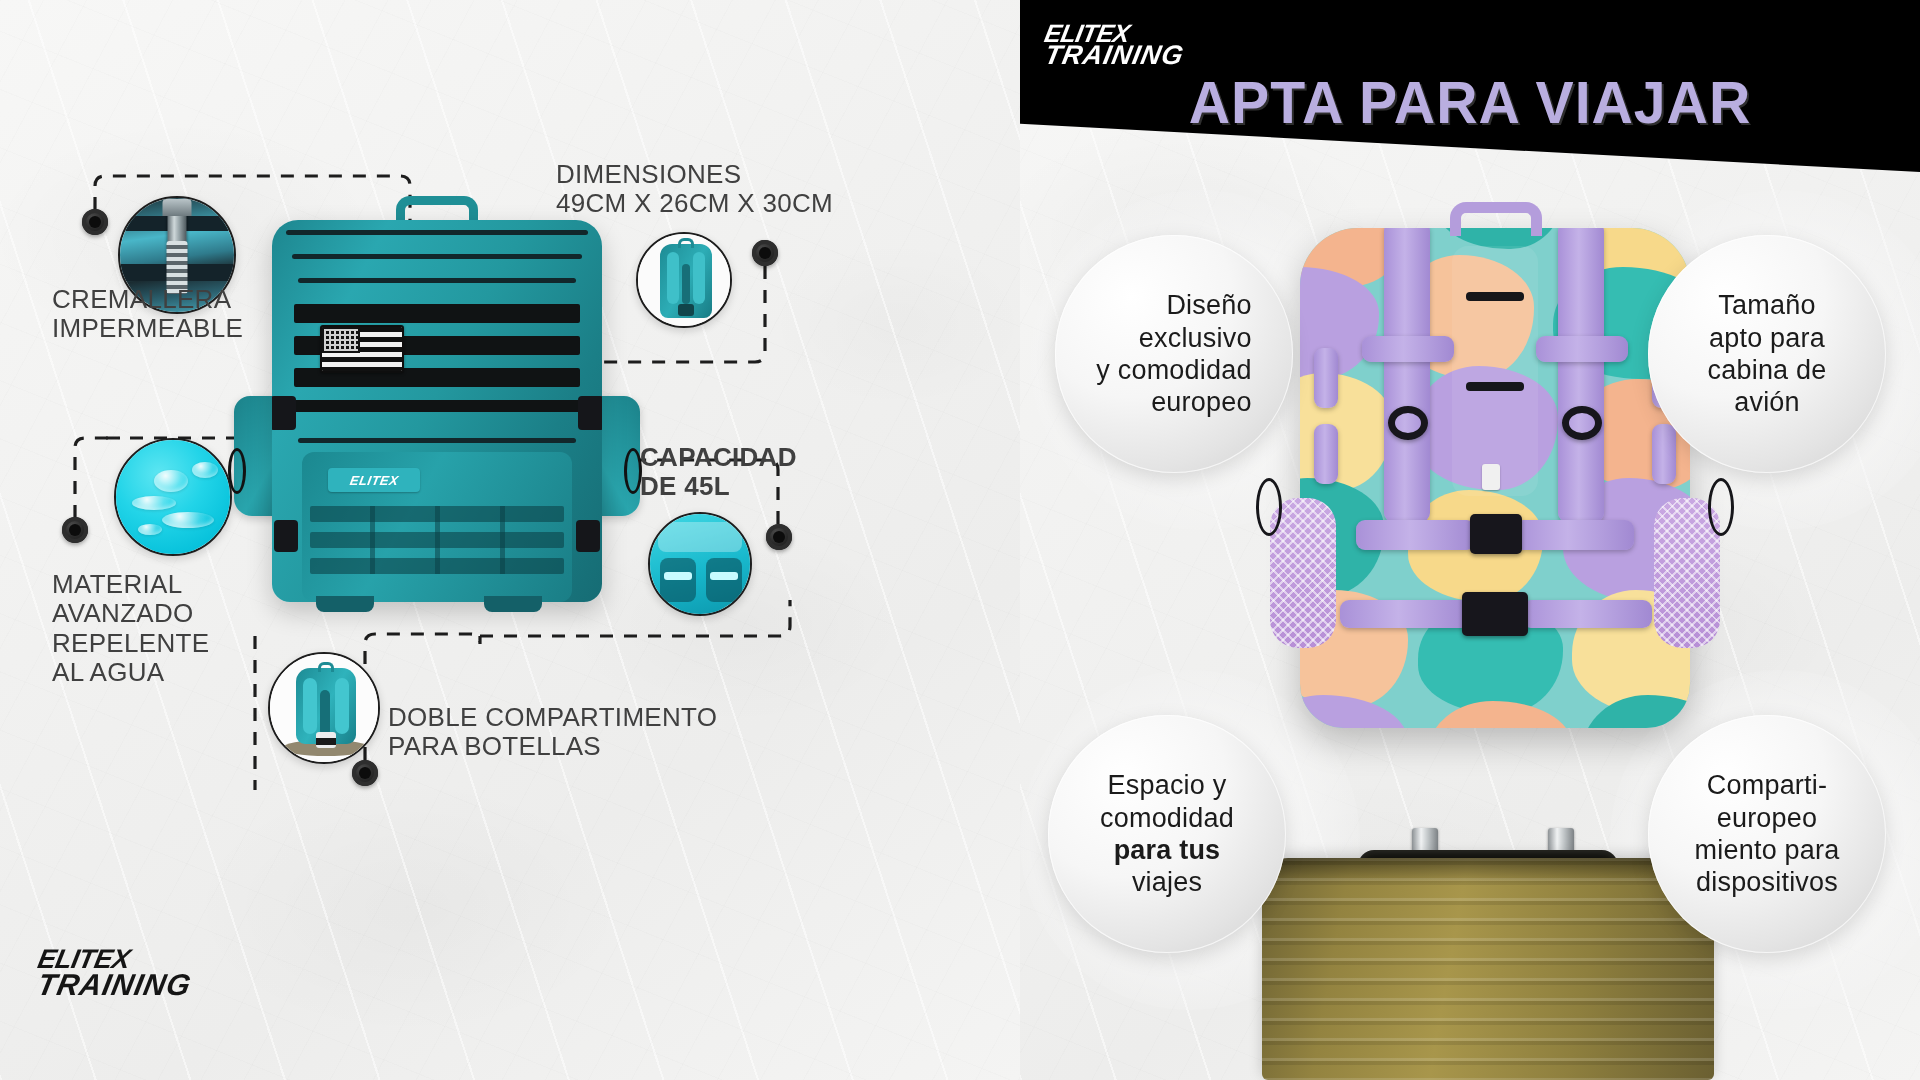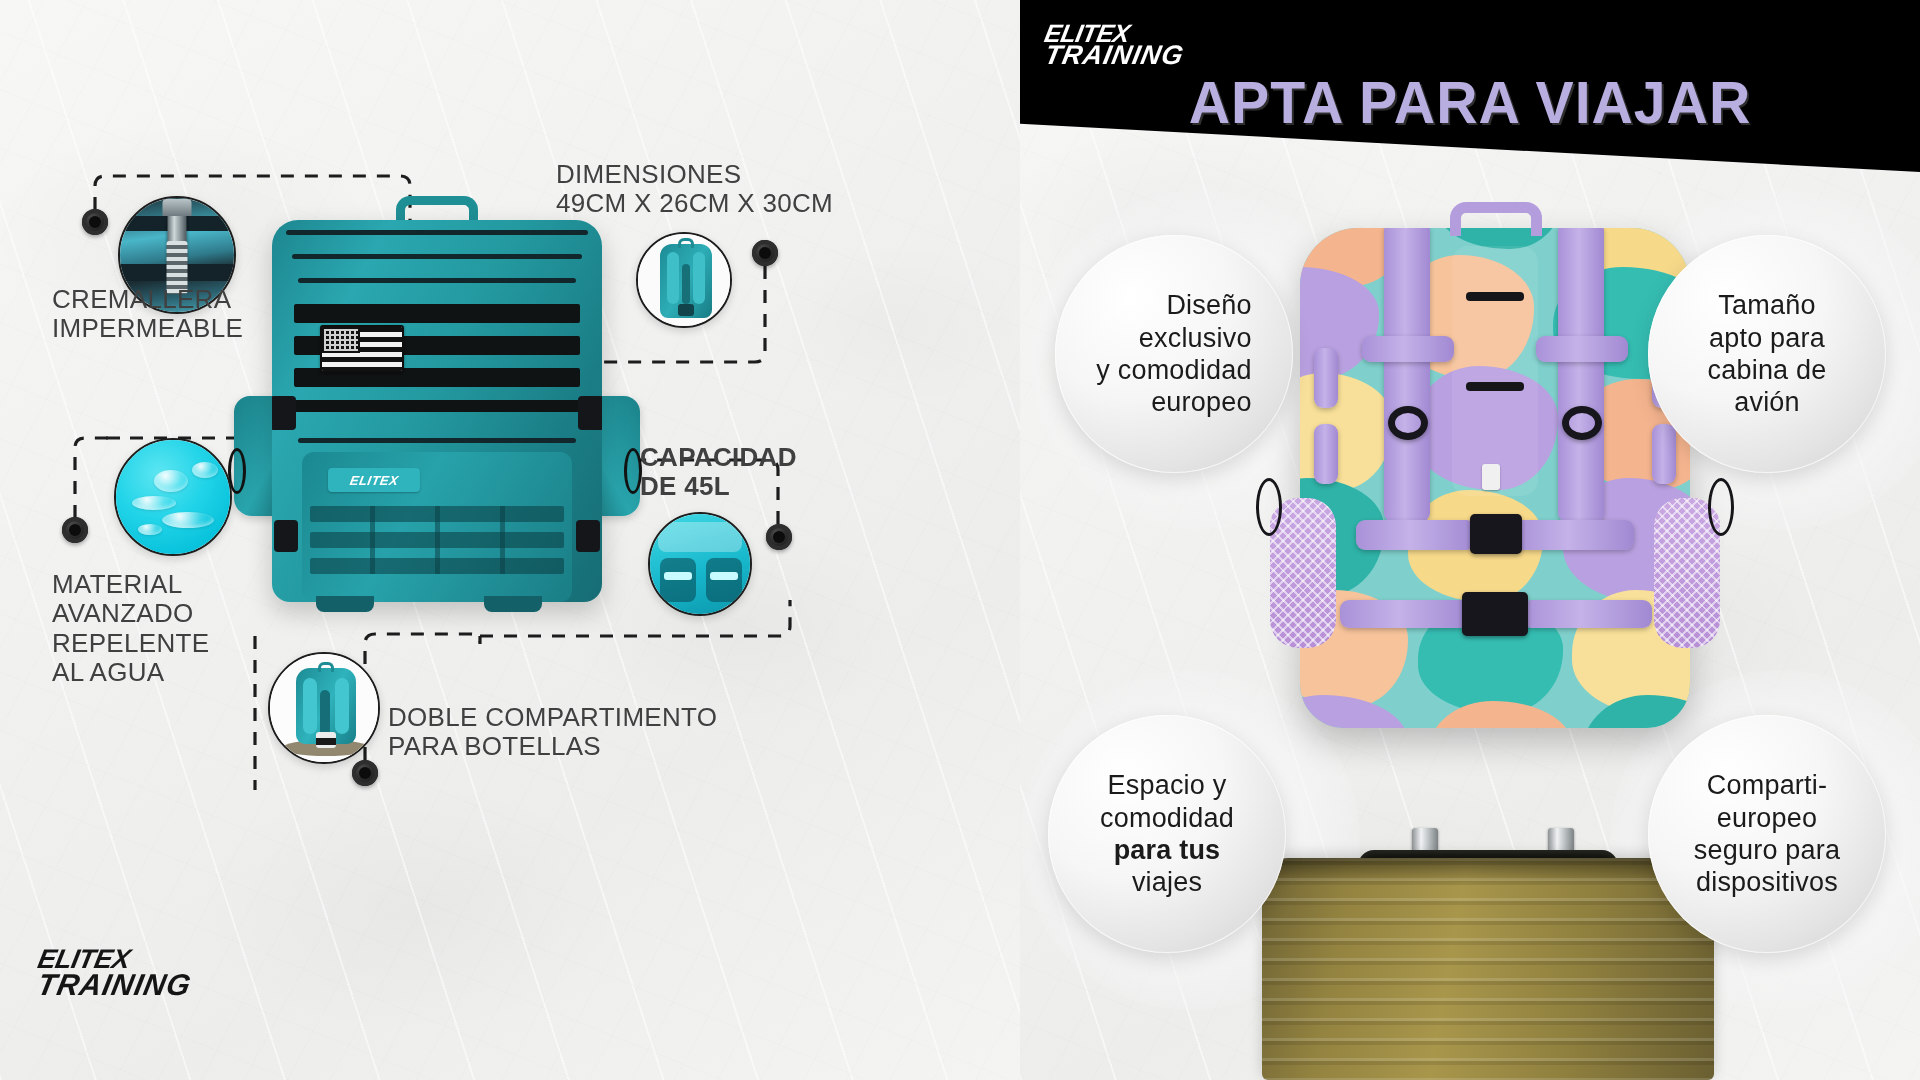--- a/index.html
+++ b/index.html
@@ -518,21 +518,21 @@
       <b style="font-weight:400;display:block;">comodidad</b>
       <b style="font-weight:700;display:block;">para tus</b>
       <b style="font-weight:400;display:block;">viajes</b>
     </span>
   </div>
 
   <div class="bubble b-br">
     <span>
       <b style="font-weight:400;display:block;">Comparti-</b>
       <b style="font-weight:400;display:block;">europeo</b>
-      <b style="font-weight:400;display:block;">seguro para</b>
+      <b style="font-weight:400;display:block;">miento para</b>
       <b style="font-weight:400;display:block;">dispositivos</b>
     </span>
   </div>
 
   <div style="position:absolute;left:1020px;top:0;width:900px;height:172px;z-index:30;">
     <div class="hdr-right">
       <div class="rtitle">APTA PARA VIAJAR</div>
     </div>
     <div class="logo logo-hdr">
       <span class="l1">ELITEX</span>

